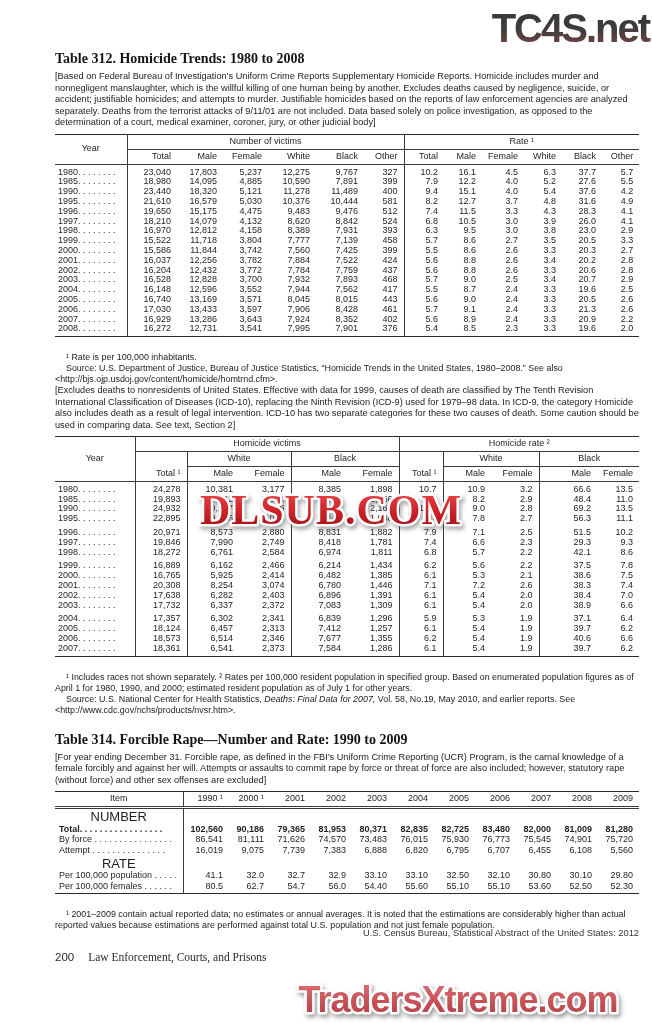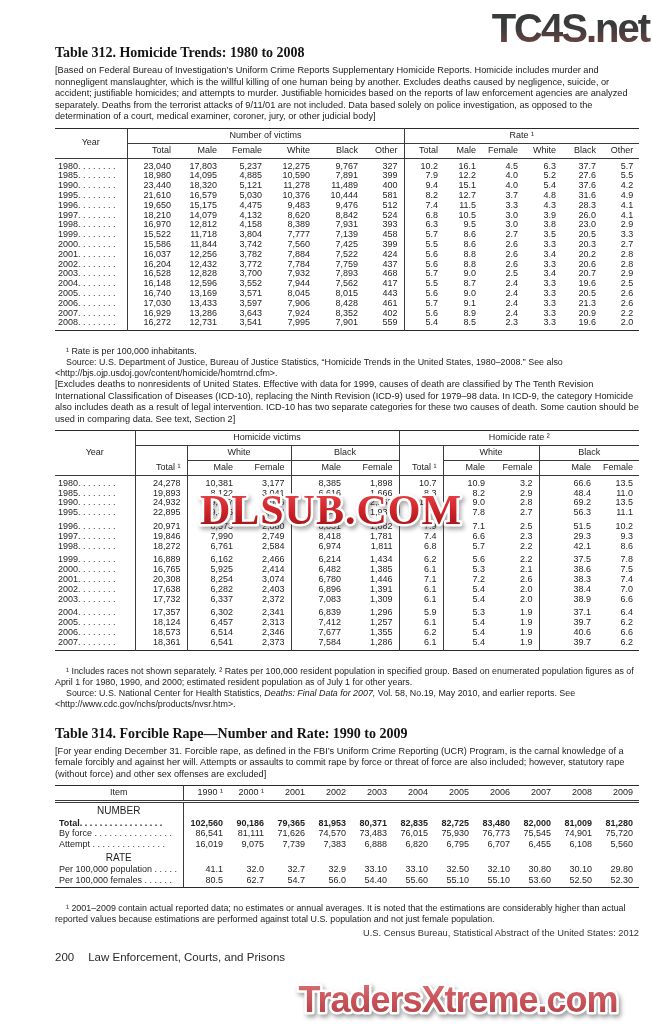--- a/index.html
+++ b/index.html
@@ -1,21 +1,21 @@
 <!DOCTYPE html>
 <html><head>
 <meta charset="utf-8">
 <style>
   html,body { margin:0; padding:0; background:#ffffff; }
   body {
     width:652px; height:1024px; position:relative; overflow:hidden;
     font-family:"Liberation Sans", sans-serif; color:#1b1b1b;
     -webkit-font-smoothing:antialiased;
   }
-  .content { position:absolute; left:55px; width:584px; top:5px; }
+  .content { position:absolute; left:55px; width:584px; top:11px; }
 
   .table-title {
     font-family:"Liberation Serif", serif; font-weight:bold;
     font-size:14px; line-height:16px; margin:0 0 4px 0; color:#141414;
   }
   .t312-title { margin-top:40px; }
   .note { font-size:9.2px; line-height:11.6px; margin:0 0 5px 0; color:#222; }
 
   table {
     border-collapse:collapse; table-layout:fixed; width:584px;
@@ -43,27 +43,27 @@
 
   .fn { margin-top:15px; }
   .fn p { margin:0; text-indent:11px; font-size:8.9px; line-height:11px; color:#222; }
   .fn em { }
 
   .t313-title, .t314-title { margin-top:16px; }
   .t313-block table { margin-top:1px; }
 
   
   .t314 tbody td { line-height:10.6px; }
-  .t314 .section-label { text-align:center; font-size:10px; }
+  .t314 .section-label { text-align:center; font-size:13px; }
   .t314 tr.section-row td { padding-top:3px; padding-bottom:1px; }
   .t314 tr.bold-row td { font-weight:bold; }
 
   
   .page-footer { position:absolute; top:951px; left:55px; font-size:11.5px; color:#2a2a2a; }
-  .page-footer .sec { margin-left:14px; }
+  .page-footer .sec { margin-left:14px;font-family:Liberation Serif, serif; }
   .imprint { position:absolute; top:928px; right:13px; font-size:9.3px; color:#333; }
 
   
   .wm { position:absolute; pointer-events:none; }
   .wm-top { top:2px; right:0; z-index:30; }
   .wm-mid { top:482px; left:176px; z-index:30; filter:drop-shadow(2px 3px 2px rgba(70,70,70,0.45)); }
   .wm-bottom { top:976px; left:266px; z-index:30; filter:drop-shadow(2px 3px 2px rgba(70,70,70,0.5)); }
 </style>
 </head>
 <body>
@@ -352,21 +352,21 @@
             <td class="num">20.9</td>
             <td class="num">2.2</td>
           </tr>
           <tr>
             <td class="year-cell br">2008. . . . . . . .</td>
             <td class="num">16,272</td>
             <td class="num">12,731</td>
             <td class="num">3,541</td>
             <td class="num">7,995</td>
             <td class="num">7,901</td>
-            <td class="num br">559</td>
+            <td class="num br">376</td>
             <td class="num">5.4</td>
             <td class="num">8.5</td>
             <td class="num">2.3</td>
             <td class="num">3.3</td>
             <td class="num">19.6</td>
             <td class="num">2.0</td>
           </tr>
         </tbody>
     </table>
 

